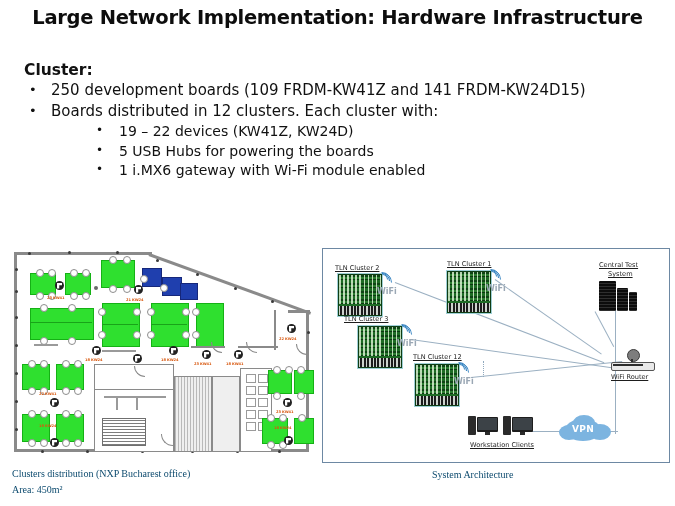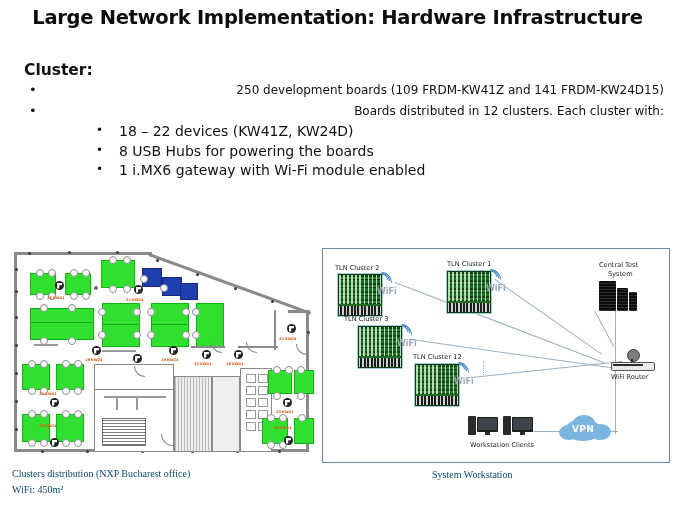--- a/index.html
+++ b/index.html
@@ -10,21 +10,21 @@
   }
   
   #slide-title{
     position:absolute;left:0;top:6px;width:675px;text-align:center;
     font-size:19.5px;font-weight:bold;letter-spacing:-0.3px;color:#0d0d0d;
     font-family:"DejaVu Sans","Liberation Sans",sans-serif;
   }
   
   #body-text{position:absolute;left:24px;top:60px;width:640px;}
   .hw-head{font-size:15.5px;font-weight:bold;line-height:20px;color:#111;}
-  .b1{font-size:12px;line-height:21px;color:#111;position:relative;padding-left:27px;text-align:right;}
+  .b1{font-size:15px;line-height:21px;color:#111;position:relative;padding-left:27px;}
   .b1::before{content:"\2022";position:absolute;left:5px;top:-1px;font-size:13px;}
   .b2{font-size:14px;line-height:19.5px;color:#111;position:relative;padding-left:95px;}
   .b2::before{content:"\2022";position:absolute;left:72px;top:-1px;font-size:12px;}
   .central-line{font-size:15.5px;font-weight:bold;line-height:21px;margin-top:2px;color:#111;}
 
   
   #floorplan-wrap{position:absolute;left:6px;top:246px;width:310px;height:216px;}
   #floorplan{position:absolute;inset:0;background:#fff;overflow:hidden;}
   .wall{position:absolute;background:#8a8a8a;}
   .wall.thin{background:#9a9a9a;}
@@ -47,21 +47,21 @@
   .stair{position:absolute;background:
       repeating-linear-gradient(0deg,#7d7d7d 0 0.6px,#fff 0.6px 3px);border:1px solid #6f6f6f;}
   .door{position:absolute;border-left:1px solid #8a8a8a;border-bottom:1px solid #8a8a8a;
       border-bottom-left-radius:100%;}
   .smalltile{position:absolute;border:1px solid #9a9a9a;background:#fff;}
 
   
   #arch-wrap{position:absolute;left:322px;top:248px;width:348px;height:215px;
     border:1.4px solid #6d88a3;background:#fff;box-sizing:border-box;}
   .arch-label{position:absolute;font-size:6.6px;color:#1d1d1d;white-space:nowrap;
-    font-family:"DejaVu Sans","Liberation Sans",sans-serif;}
+    font-family:"DejaVu Sans","Liberation Sans",sans-serif;text-decoration:underline;}
   .wifi-label{position:absolute;font-size:8px;color:#9aa7b4;white-space:nowrap;font-weight:600;}
   .board{position:absolute;border:1px solid #9ecfd6;background:#0f3d14;overflow:hidden;}
   .board .pcb{position:absolute;inset:1px;background:
      repeating-linear-gradient(0deg,
         #1d6b24 0 3px,
         #0b3a11 3px 4.5px,
         #2a7c2f 4.5px 6px,
         #0e4415 6px 8px);
   }
   .board .chips{position:absolute;left:1px;right:1px;top:1px;height:70%;
@@ -97,22 +97,22 @@
 </style>
 </head>
 <body>
 
 <div id="slide-title">Large Network Implementation: Hardware Infrastructure</div>
 
 <div id="body-text">
   <div class="hw-head">Cluster:</div>
   <div class="b1">250 development boards (109 FRDM-KW41Z and 141 FRDM-KW24D15)</div>
   <div class="b1">Boards distributed in 12 clusters. Each cluster with:</div>
-  <div class="b2">18 – 22 devices (KW41Z, KW24D)</div>
-  <div class="b2">8 USB Hubs for powering the boards</div>
+  <div class="b2">19 – 22 devices (KW41Z, KW24D)</div>
+  <div class="b2">5 USB Hubs for powering the boards</div>
   <div class="b2">1 i.MX6 gateway with Wi-Fi module enabled</div>
 </div>
 
 <div id="floorplan-wrap">
   <div id="floorplan">
 
     <div class="wall" style="left:8px;top:6px;width:138px;height:3px;"></div>
     <div class="wall" style="left:8px;top:6px;width:3px;height:200px;"></div>
     <div class="wall" style="left:8px;top:203px;width:295px;height:3px;"></div>
     <div class="wall" style="left:300px;top:66px;width:3px;height:140px;"></div>
@@ -376,15 +376,15 @@
 
   <div class="vpn-cloud" style="left:242px;top:170px;width:36px;height:22px;"></div>
   <div class="vpn-cloud" style="left:236px;top:176px;width:20px;height:15px;"></div>
   <div class="vpn-cloud" style="left:266px;top:175px;width:22px;height:16px;"></div>
   <div class="vpn-cloud" style="left:250px;top:166px;width:22px;height:16px;"></div>
   <div class="vpn-text" style="left:249px;top:175px;">VPN</div>
 </div>
 
 <div class="caption" id="caption-left">
   <div>Clusters distribution  (NXP Bucharest office)</div>
-  <div>WiFi: 450m²</div>
+  <div>Area: 450m²</div>
 </div>
-<div class="caption" id="caption-right">System Workstation</div>
+<div class="caption" id="caption-right">System Architecture</div>
 
 </body></html>

